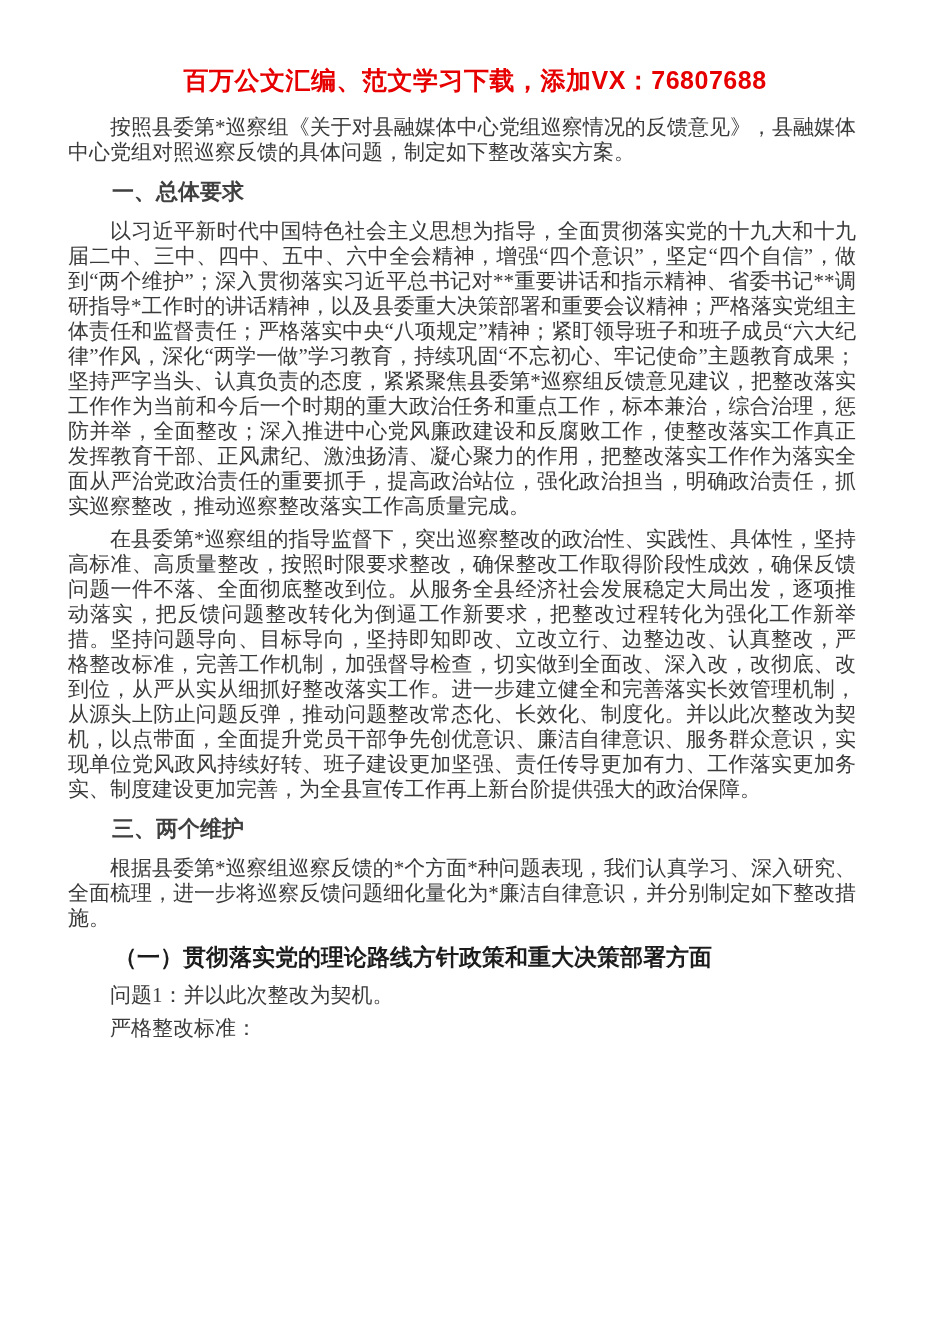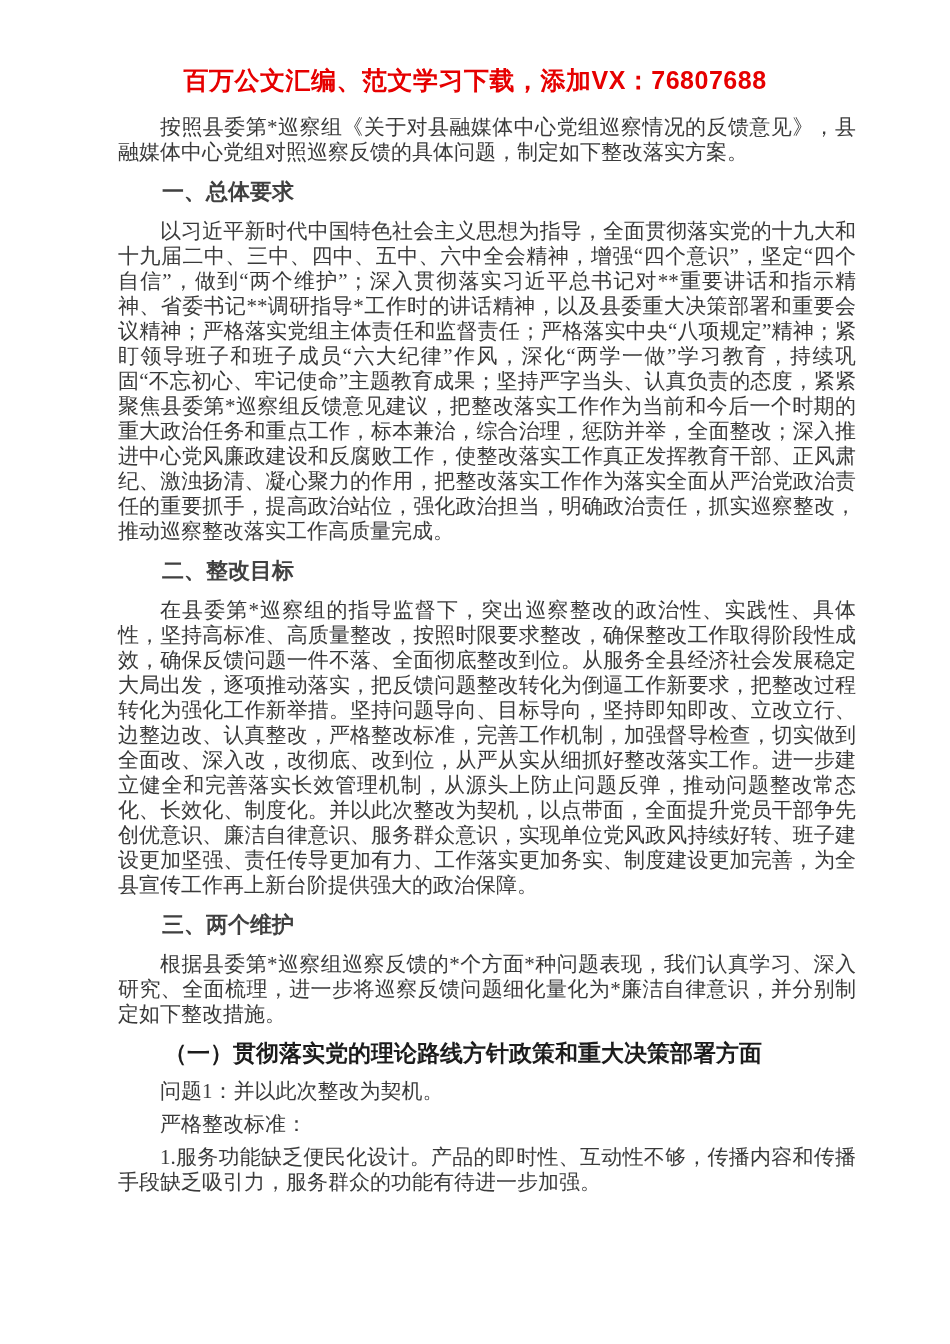--- a/index.html
+++ b/index.html
@@ -18,21 +18,21 @@
     padding-top: 64px;
     text-align: center;
     font-family: "Liberation Sans", sans-serif;
     font-weight: bold;
     font-size: 25px;
     line-height: 32px;
     color: #e60000;
     letter-spacing: 0.5px;
   }
   .doc-body {
-    margin: 19px 94px 0 118px;
+    margin: 19px 94px 0 68px;
     font-family: "Liberation Serif", serif;
     font-size: 21px;
     line-height: 25px;
     color: #3a3a3a;
     text-align: justify;
   }
   .para {
     margin: 8px 0;
     text-indent: 2em;
   }
@@ -65,30 +65,28 @@
   <div class="ad-banner">百万公文汇编、范文学习下载，添加VX：76807688</div>
 
   <div class="doc-body">
 
     <p class="para">按照县委第*巡察组《关于对县融媒体中心党组巡察情况的反馈意见》，县融媒体中心党组对照巡察反馈的具体问题，制定如下整改落实方案。</p>
 
     <h2 class="h-num">一、总体要求</h2>
 
     <p class="para">以习近平新时代中国特色社会主义思想为指导，全面贯彻落实党的十九大和十九届二中、三中、四中、五中、六中全会精神，增强“四个意识”，坚定“四个自信”，做到“两个维护”；深入贯彻落实习近平总书记对**重要讲话和指示精神、省委书记**调研指导*工作时的讲话精神，以及县委重大决策部署和重要会议精神；严格落实党组主体责任和监督责任；严格落实中央“八项规定”精神；紧盯领导班子和班子成员“六大纪律”作风，深化“两学一做”学习教育，持续巩固“不忘初心、牢记使命”主题教育成果；坚持严字当头、认真负责的态度，紧紧聚焦县委第*巡察组反馈意见建议，把整改落实工作作为当前和今后一个时期的重大政治任务和重点工作，标本兼治，综合治理，惩防并举，全面整改；深入推进中心党风廉政建设和反腐败工作，使整改落实工作真正发挥教育干部、正风肃纪、激浊扬清、凝心聚力的作用，把整改落实工作作为落实全面从严治党政治责任的重要抓手，提高政治站位，强化政治担当，明确政治责任，抓实巡察整改，推动巡察整改落实工作高质量完成。</p>
 
-    <h2 class="h-num">二、整改目标</h2>
 
     <p class="para">在县委第*巡察组的指导监督下，突出巡察整改的政治性、实践性、具体性，坚持高标准、高质量整改，按照时限要求整改，确保整改工作取得阶段性成效，确保反馈问题一件不落、全面彻底整改到位。从服务全县经济社会发展稳定大局出发，逐项推动落实，把反馈问题整改转化为倒逼工作新要求，把整改过程转化为强化工作新举措。坚持问题导向、目标导向，坚持即知即改、立改立行、边整边改、认真整改，严格整改标准，完善工作机制，加强督导检查，切实做到全面改、深入改，改彻底、改到位，从严从实从细抓好整改落实工作。进一步建立健全和完善落实长效管理机制，从源头上防止问题反弹，推动问题整改常态化、长效化、制度化。并以此次整改为契机，以点带面，全面提升党员干部争先创优意识、廉洁自律意识、服务群众意识，实现单位党风政风持续好转、班子建设更加坚强、责任传导更加有力、工作落实更加务实、制度建设更加完善，为全县宣传工作再上新台阶提供强大的政治保障。</p>
 
     <h2 class="h-num">三、两个维护</h2>
 
     <p class="para">根据县委第*巡察组巡察反馈的*个方面*种问题表现，我们认真学习、深入研究、全面梳理，进一步将巡察反馈问题细化量化为*廉洁自律意识，并分别制定如下整改措施。</p>
 
     <h3 class="h-sub">（一）贯彻落实党的理论路线方针政策和重大决策部署方面</h3>
 
     <p class="para">问题1：并以此次整改为契机。</p>
 
     <p class="para">严格整改标准：</p>
 
-    <p class="para">1.服务功能缺乏便民化设计。产品的即时性、互动性不够，传播内容和传播手段缺乏吸引力，服务群众的功能有待进一步加强。</p>
 
   </div>
 </div>
 
 </body></html>

